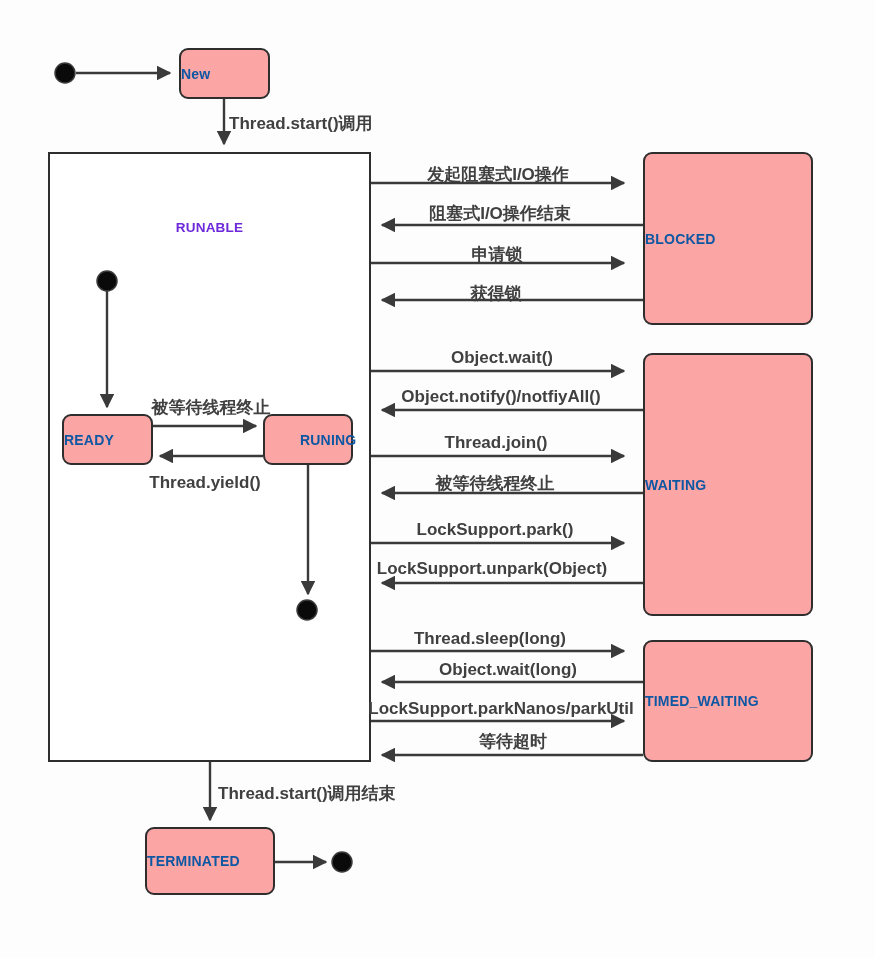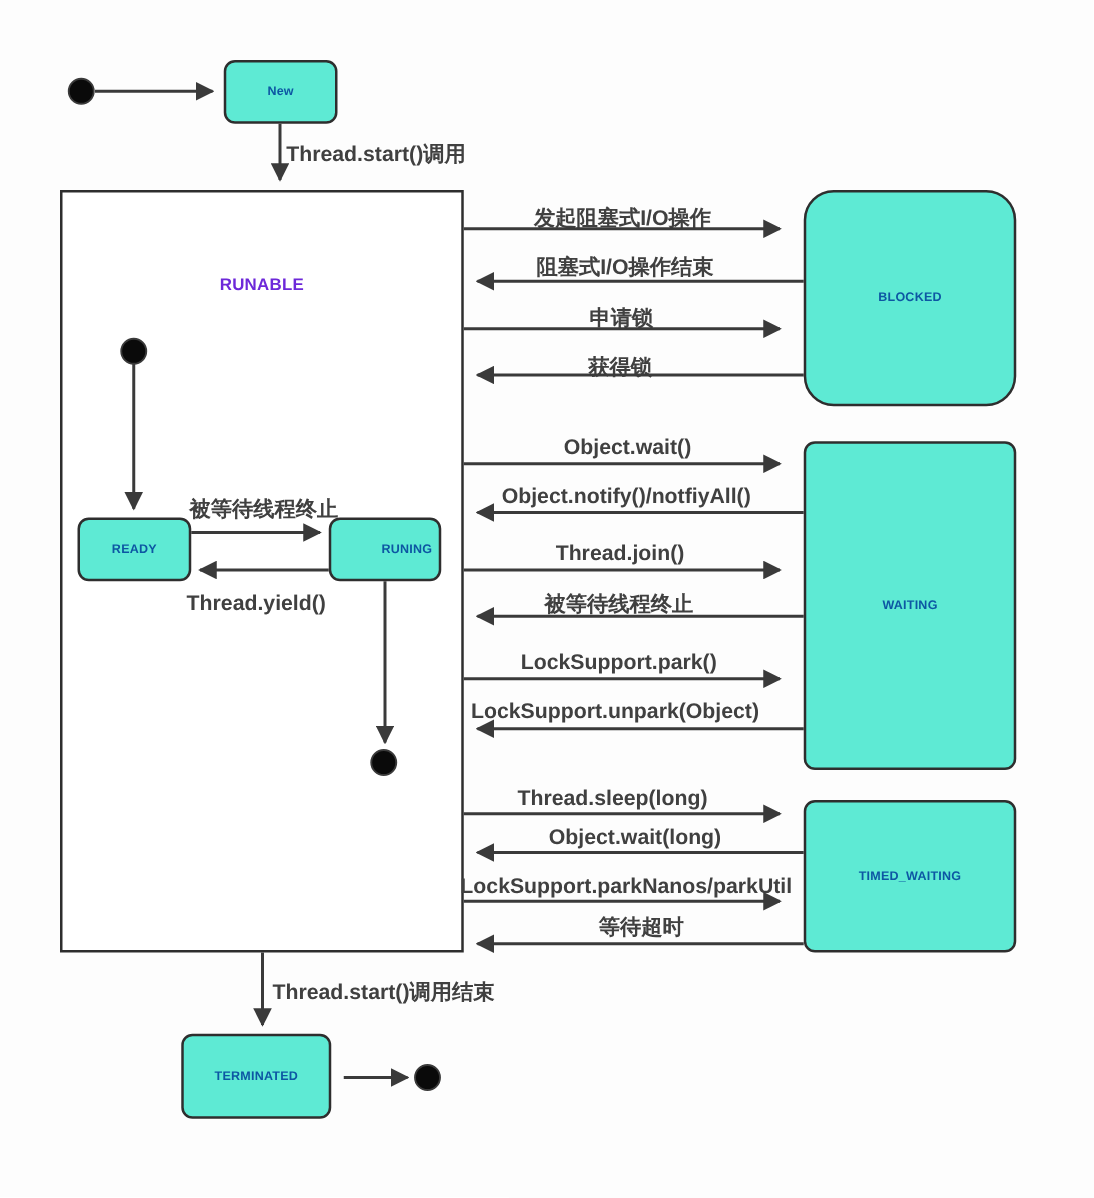--- a/index.html
+++ b/index.html
@@ -3,23 +3,23 @@
 <meta charset="utf-8">
 <style>
   html,body { margin:0; padding:0; background:#ffffff; }
   .stage {
     position:relative; width:875px; height:958px; overflow:hidden;
     background:#fdfdfd;
     font-family:"Liberation Sans","DejaVu Sans",sans-serif;
   }
   .state {
     position:absolute; box-sizing:border-box;
-    border:2.5px solid #2e2e2e; border-radius:9px; background:#5eead4;
-    display:flex; align-items:center; justify-content:center;
-    color:#0d57a3; font-weight:bold; font-size:10px; letter-spacing:.2px;
+    border:2.5px solid #2e2e2e; border-radius:9px; background:#fca5a5;
+    display:flex; align-items:center; justify-content:flex-start;
+    color:#0d57a3; font-weight:bold; font-size:14px; letter-spacing:.2px;
     white-space:nowrap;
   }
   .bigbox {
     position:absolute; box-sizing:border-box;
     border:2.5px solid #2e2e2e; background:#ffffff;
   }
   .state-title {
     position:absolute; text-align:center;
     color:#6d28d9; font-weight:bold; font-size:13.5px; letter-spacing:.2px;
     white-space:nowrap;
@@ -46,33 +46,33 @@
   </div>
 
   <div class="state" style="left:62px; top:414px; width:91px; height:51px;">
     <span>READY</span>
   </div>
 
   <div class="state" style="left:263px; top:414px; width:90px; height:51px;padding-left:35px;">
     <span>RUNING</span>
   </div>
 
-  <div class="state" style="left:643px; top:152px; width:170px; height:173px;border-radius:24px;">
+  <div class="state" style="left:643px; top:152px; width:170px; height:173px;">
     <span>BLOCKED</span>
   </div>
 
   <div class="state" style="left:643px; top:353px; width:170px; height:263px;">
     <span>WAITING</span>
   </div>
 
   <div class="state" style="left:643px; top:640px; width:170px; height:122px;">
     <span>TIMED_WAITING</span>
   </div>
 
-  <div class="state" style="left:145px; top:827px; width:120px; height:68px;">
+  <div class="state" style="left:145px; top:827px; width:130px; height:68px;">
     <span>TERMINATED</span>
   </div>
 
   <div class="elabel" style="left:229px; top:112px;">Thread.start()调用</div>
 
   <div class="elabel centered" style="left:498px; top:163px;">发起阻塞式I/O操作</div>
   <div class="elabel centered" style="left:500px; top:202px;">阻塞式I/O操作结束</div>
   <div class="elabel centered" style="left:497px; top:243px;">申请锁</div>
   <div class="elabel centered" style="left:496px; top:282px;">获得锁</div>
 

